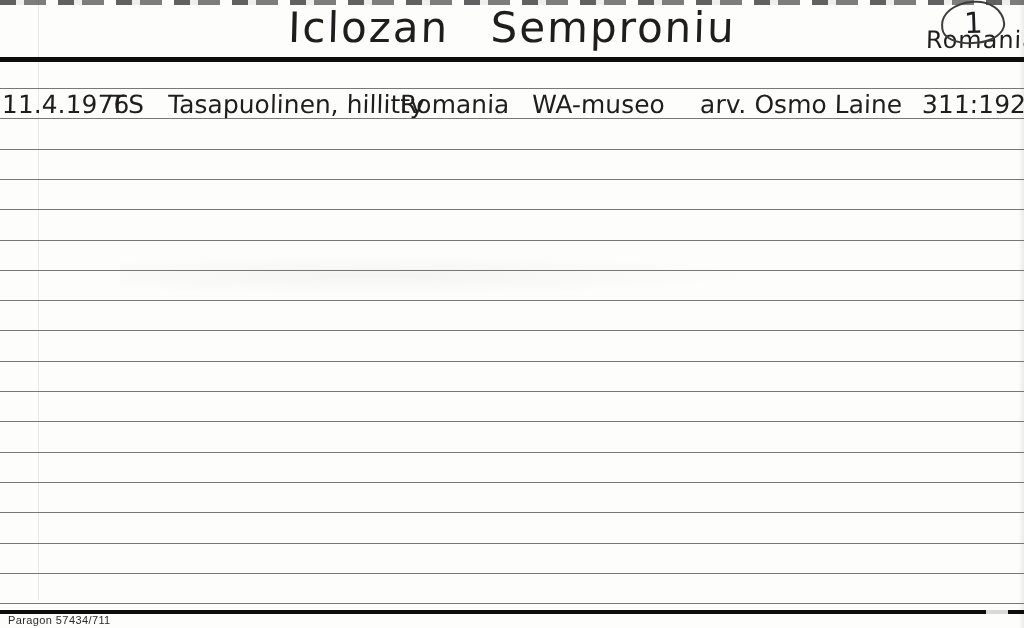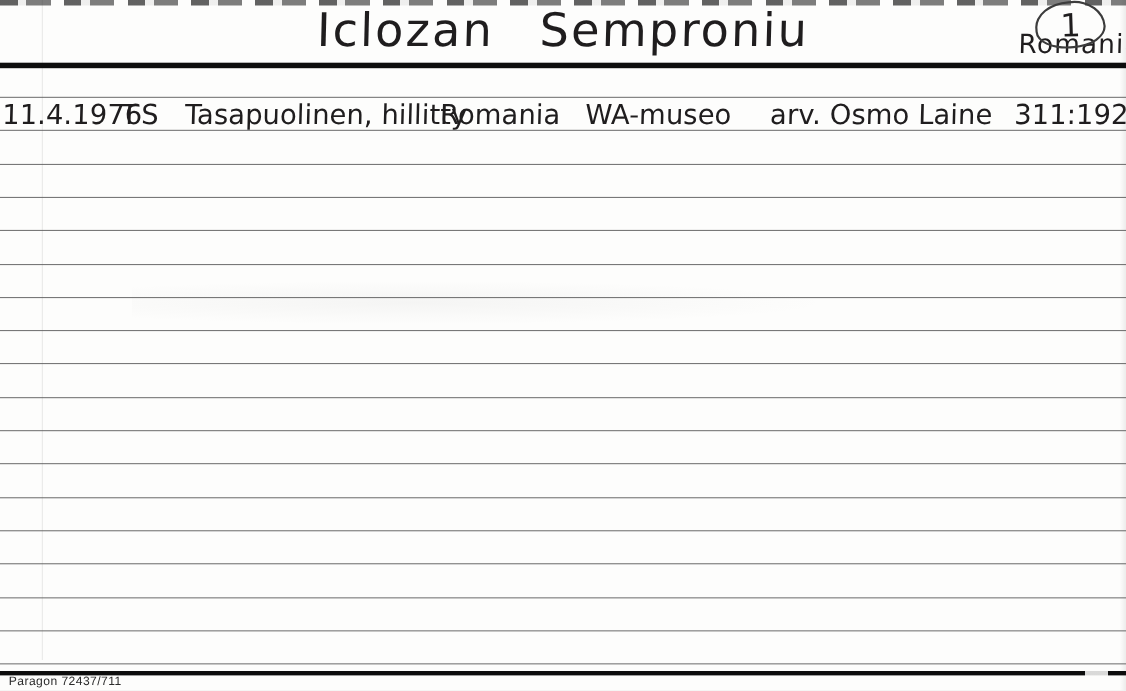--- a/index.html
+++ b/index.html
@@ -142,15 +142,15 @@
   <div class="entry hand">
     <span class="f-date">11.4.1976</span>
     <span class="f-code">TS</span>
     <span class="f-desc">Tasapuolinen, hillitty</span>
     <span class="f-country">Romania</span>
     <span class="f-museum">WA-museo</span>
     <span class="f-appraiser">arv. Osmo Laine</span>
     <span class="f-ref">311:192</span>
   </div>
 
-  <div class="footer-print">Paragon 72437/711</div>
+  <div class="footer-print">Paragon 57434/711</div>
 
 </div>
 
 </body></html>

